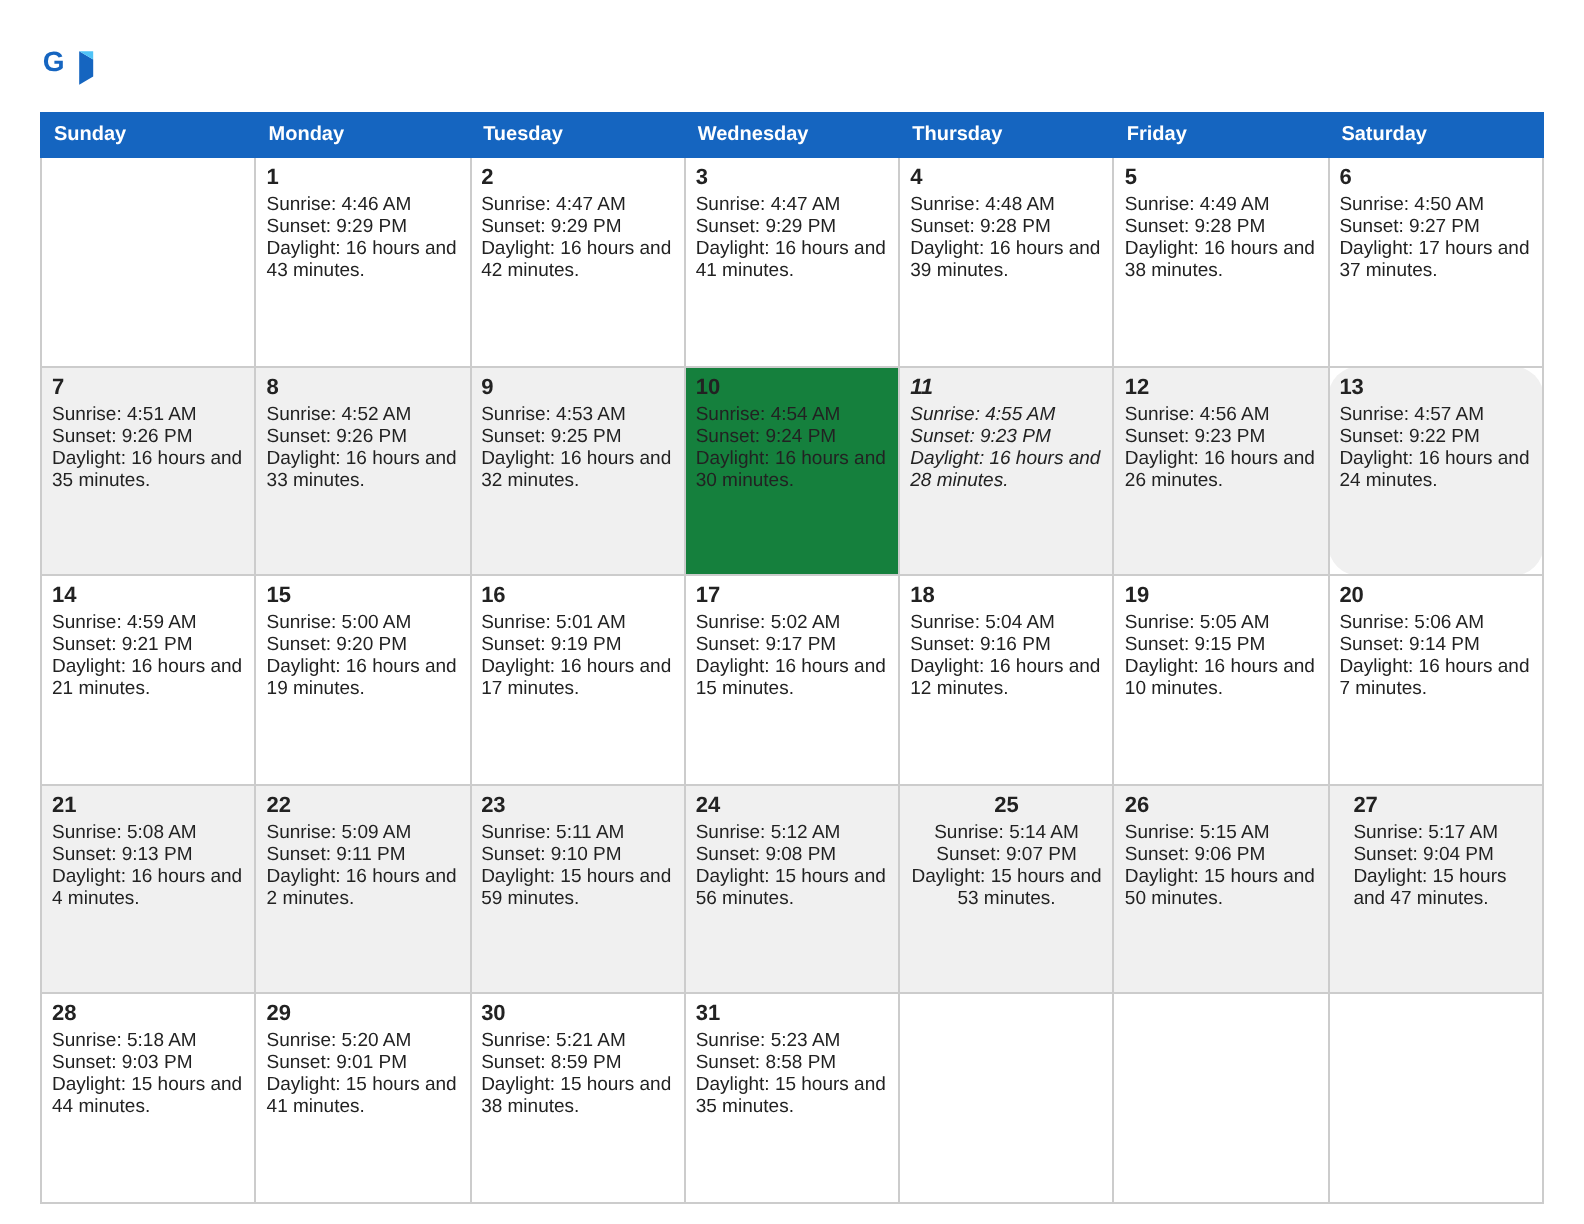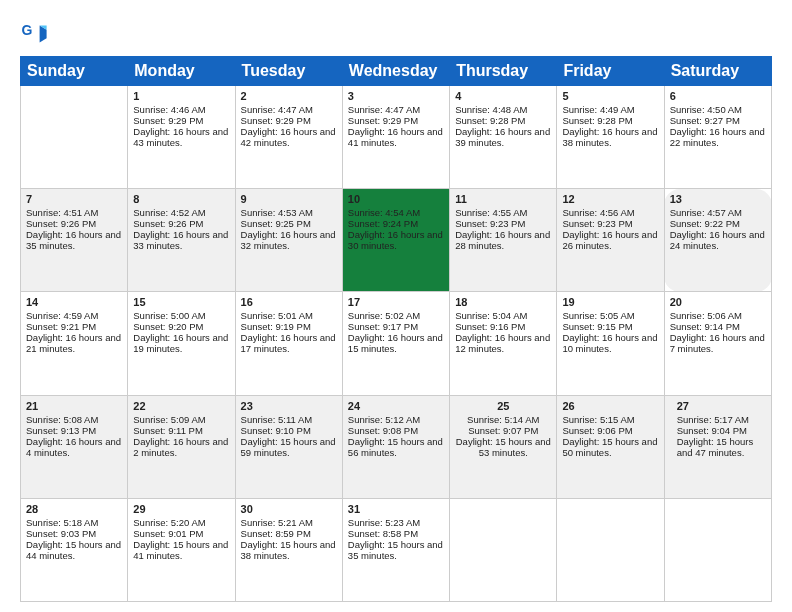--- a/index.html
+++ b/index.html
@@ -53,21 +53,21 @@
       color: #333;
     }
     table {
       width: 100%;
       border-collapse: collapse;
       flex: 1;
     }
     th {
       background-color: #1565c0;
       color: #fff;
-      font-size: 16px;
+      font-size: 10px;
       font-weight: bold;
       padding: 5px 6px;
       text-align: left;
       border: 1px solid #1565c0;
     }
     td {
       vertical-align: top;
       border: 1px solid #ccc;
       padding: 4px 5px;
       font-size: 9.5px;
@@ -120,28 +120,28 @@
         </tr>
     </thead>
     <tbody id="calendar-body">
     <tr>
           <td>&nbsp;</td>
           <td><span class="day-num">1</span><span>Sunrise: 4:46 AM</span><br><span>Sunset: 9:29 PM</span><br><span>Daylight: 16 hours and 43 minutes.</span></td>
           <td><span class="day-num">2</span><span>Sunrise: 4:47 AM</span><br><span>Sunset: 9:29 PM</span><br><span>Daylight: 16 hours and 42 minutes.</span></td>
           <td><span class="day-num">3</span><span>Sunrise: 4:47 AM</span><br><span>Sunset: 9:29 PM</span><br><span>Daylight: 16 hours and 41 minutes.</span></td>
           <td><span class="day-num">4</span><span>Sunrise: 4:48 AM</span><br><span>Sunset: 9:28 PM</span><br><span>Daylight: 16 hours and 39 minutes.</span></td>
           <td><span class="day-num">5</span><span>Sunrise: 4:49 AM</span><br><span>Sunset: 9:28 PM</span><br><span>Daylight: 16 hours and 38 minutes.</span></td>
-          <td><span class="day-num">6</span><span>Sunrise: 4:50 AM</span><br><span>Sunset: 9:27 PM</span><br><span>Daylight: 16 hours and 22 minutes.</span></td>
+          <td><span class="day-num">6</span><span>Sunrise: 4:50 AM</span><br><span>Sunset: 9:27 PM</span><br><span>Daylight: 17 hours and 37 minutes.</span></td>
         </tr>
         <tr>
           <td style="background: rgb(240, 240, 240);"><span class="day-num">7</span><span>Sunrise: 4:51 AM</span><br><span>Sunset: 9:26 PM</span><br><span>Daylight: 16 hours and 35 minutes.</span></td>
           <td style="background: rgb(240, 240, 240);"><span class="day-num">8</span><span>Sunrise: 4:52 AM</span><br><span>Sunset: 9:26 PM</span><br><span>Daylight: 16 hours and 33 minutes.</span></td>
           <td style="background: rgb(240, 240, 240);"><span class="day-num">9</span><span>Sunrise: 4:53 AM</span><br><span>Sunset: 9:25 PM</span><br><span>Daylight: 16 hours and 32 minutes.</span></td>
           <td style="background: #15803d;"><span class="day-num">10</span><span>Sunrise: 4:54 AM</span><br><span>Sunset: 9:24 PM</span><br><span>Daylight: 16 hours and 30 minutes.</span></td>
-          <td style="background: rgb(240, 240, 240);"><span class="day-num">11</span><span>Sunrise: 4:55 AM</span><br><span>Sunset: 9:23 PM</span><br><span>Daylight: 16 hours and 28 minutes.</span></td>
+          <td style="background: rgb(240, 240, 240); font-style: italic;"><span class="day-num">11</span><span>Sunrise: 4:55 AM</span><br><span>Sunset: 9:23 PM</span><br><span>Daylight: 16 hours and 28 minutes.</span></td>
           <td style="background: rgb(240, 240, 240);"><span class="day-num">12</span><span>Sunrise: 4:56 AM</span><br><span>Sunset: 9:23 PM</span><br><span>Daylight: 16 hours and 26 minutes.</span></td>
           <td style="background: rgb(240, 240, 240); border-radius: 16px;"><span class="day-num">13</span><span>Sunrise: 4:57 AM</span><br><span>Sunset: 9:22 PM</span><br><span>Daylight: 16 hours and 24 minutes.</span></td>
         </tr>
         <tr>
           <td><span class="day-num">14</span><span>Sunrise: 4:59 AM</span><br><span>Sunset: 9:21 PM</span><br><span>Daylight: 16 hours and 21 minutes.</span></td>
           <td><span class="day-num">15</span><span>Sunrise: 5:00 AM</span><br><span>Sunset: 9:20 PM</span><br><span>Daylight: 16 hours and 19 minutes.</span></td>
           <td><span class="day-num">16</span><span>Sunrise: 5:01 AM</span><br><span>Sunset: 9:19 PM</span><br><span>Daylight: 16 hours and 17 minutes.</span></td>
           <td><span class="day-num">17</span><span>Sunrise: 5:02 AM</span><br><span>Sunset: 9:17 PM</span><br><span>Daylight: 16 hours and 15 minutes.</span></td>
           <td><span class="day-num">18</span><span>Sunrise: 5:04 AM</span><br><span>Sunset: 9:16 PM</span><br><span>Daylight: 16 hours and 12 minutes.</span></td>
           <td><span class="day-num">19</span><span>Sunrise: 5:05 AM</span><br><span>Sunset: 9:15 PM</span><br><span>Daylight: 16 hours and 10 minutes.</span></td>

